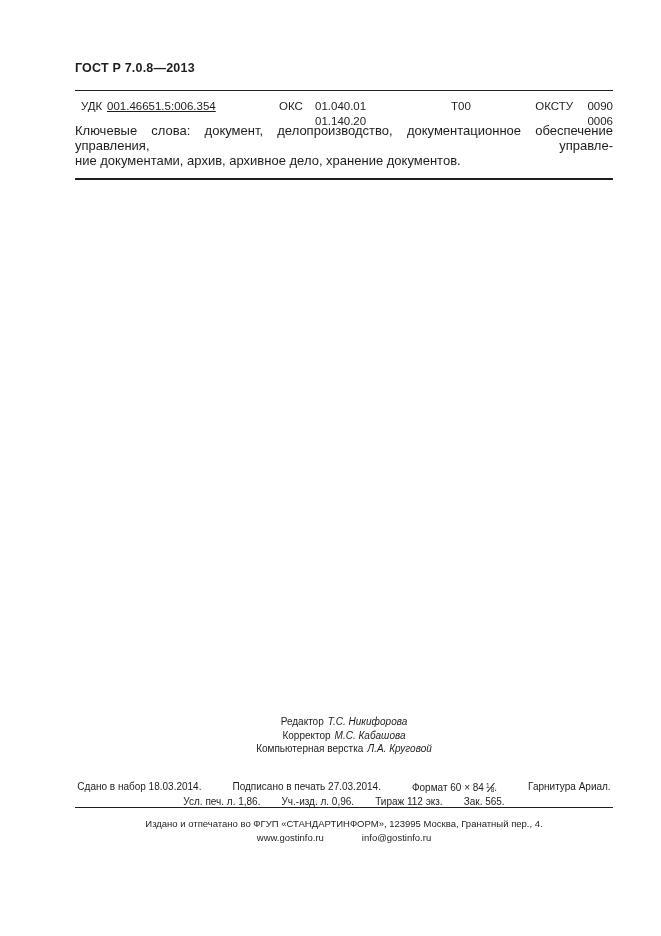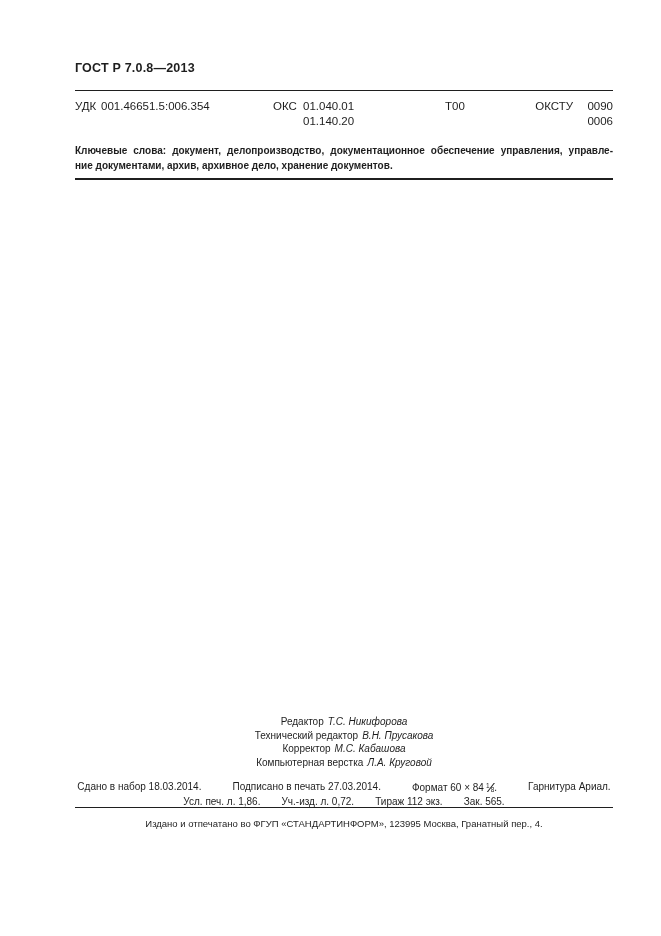--- a/index.html
+++ b/index.html
@@ -26,35 +26,34 @@
   .rule-top { top: 90px; height: 1px; }
   .rule-keywords { top: 178px; height: 2px; }
   .rule-imprint { top: 807px; height: 1px; }
 
   .class-row {
     top: 99px;
     height: 32px;
     font-size: 11.5px;
     line-height: 14.5px;
   }
-  .class-row span, .class-row div { position: absolute; top: 0; white-space: nowrap; }
+  .class-row span, .class-row div { position: absolute; top: 0; white-space: nowrap; margin-left: 6px; }
   .udk-label  { left: 0; }
-  .udk-value  { left: 26px; }
+  .udk-value  { left: 26px; text-decoration: underline; }
   .oks-label  { left: 198px; }
   .oks-values { left: 228px; text-align: left; }
   .t-code     { left: 370px; }
   .okstu-label  { right: 40px; }
   .okstu-values { right: 0; text-align: right; }
   .val-col div { position: static; }
 
   .keywords {
-    top: 143px;
-    font-size: 10px;
+    top: 123px;
+    font-size: 13px;
     line-height: 15px;
-    font-weight: bold;
   }
   .kw-line1 { text-align: justify; text-align-last: justify; }
   .kw-line2 { text-align: left; }
 
   .staff-credits {
     top: 715px;
     text-align: center;
     font-size: 10px;
     line-height: 13.5px;
   }
@@ -121,44 +120,45 @@
     <div class="kw-line2">ние документами, архив, архивное дело, хранение документов.</div>
   </div>
 
   <div class="rule rule-keywords"></div>
 
   <div class="content staff-credits">
     <div>
       <span>Редактор</span><span class="staff-name">Т.С. Никифорова</span>
     </div>
     <div>
-      <span>Технический редактор</span><span class="staff-name">В.Н. Прусакова</span>
-    </div>
-    <div>
       <span>Корректор</span><span class="staff-name">М.С. Кабашова</span>
     </div>
     <div>
       <span>Компьютерная верстка</span><span class="staff-name">Л.А. Круговой</span>
     </div>
   </div>
 
   <div class="content imprint">
     <div class="imprint-row">
       <span>Сдано в набор 18.03.2014.</span>
       <span>Подписано в печать 27.03.2014.</span>
       <span class="format-item"><span>Формат 60 × 84</span><span class="frac"><span class="num">1</span><span class="slash">⁄</span><span class="den">8</span></span><span>.</span></span>
       <span>Гарнитура Ариал.</span>
     </div>
     <div class="imprint-row">
       <span>Усл. печ. л. 1,86.</span>
-      <span>Уч.-изд. л. 0,72.</span>
+      <span>Уч.-изд. л. 0,96.</span>
       <span>Тираж 112 экз.</span>
       <span>Зак. 565.</span>
     </div>
   </div>
 
   <div class="rule rule-imprint"></div>
 
   <div class="content publisher">
     <div>Издано и отпечатано во ФГУП «СТАНДАРТИНФОРМ», 123995 Москва, Гранатный пер., 4.</div>
+    <div class="publisher-contacts">
+      <span>www.gostinfo.ru</span>
+      <span>info@gostinfo.ru</span>
+    </div>
   </div>
 
 </div>
 
 </body></html>

